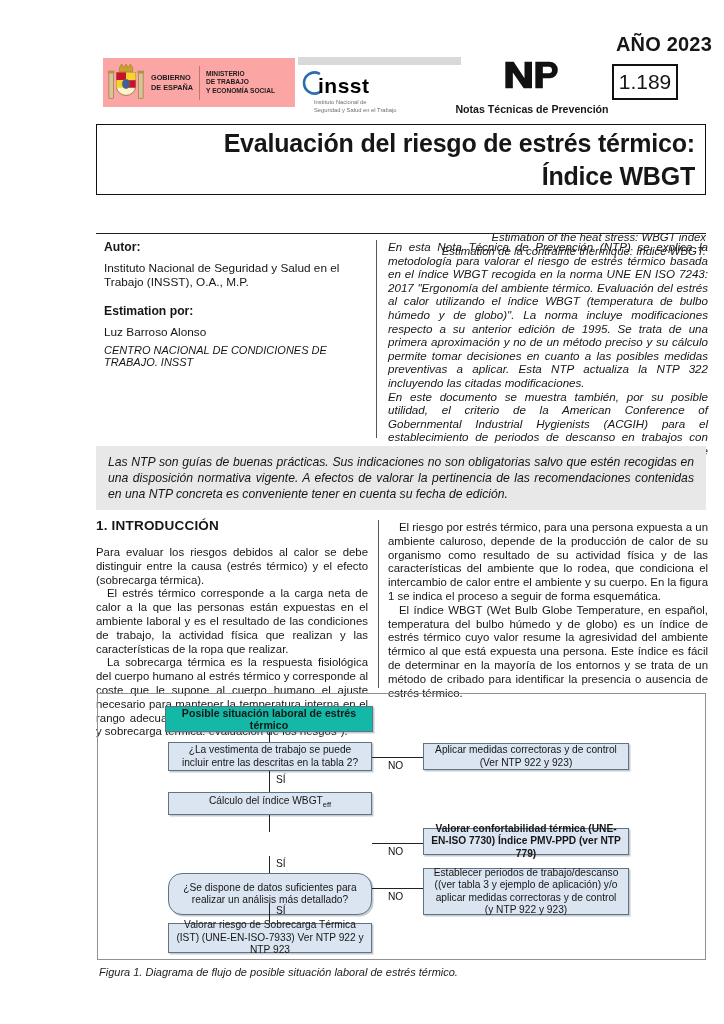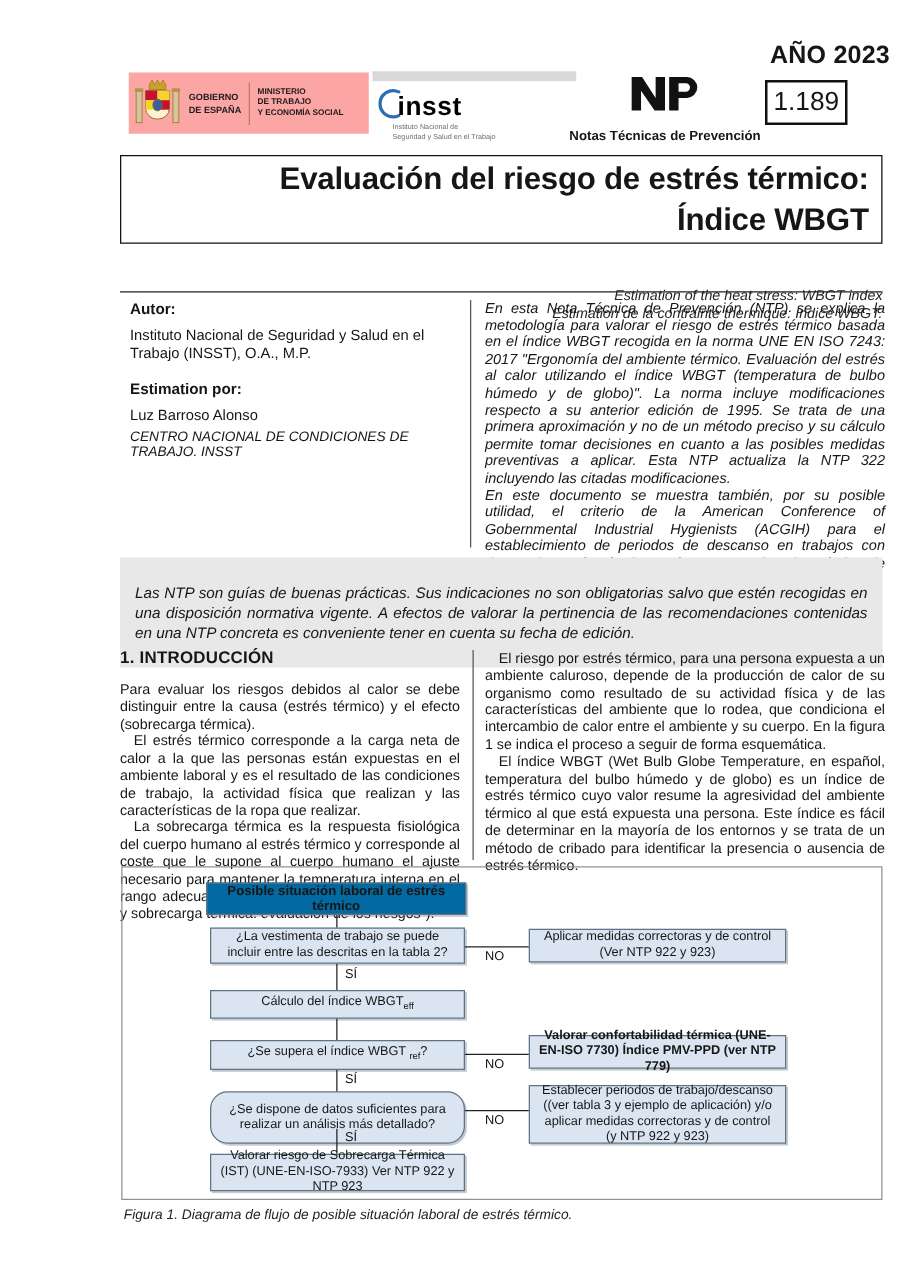--- a/index.html
+++ b/index.html
@@ -46,36 +46,36 @@
   .authors .val{font-size:11.8px;line-height:1.2;margin:0 0 15px 0;}
   .authors .val.tight{margin-bottom:5px;}
   .authors .centro{font-style:italic;font-size:11px;margin:0;}
   .vdiv{width:1px;background:#555;}
   .abstract{left:388px;top:240px;width:320px;font-style:italic;font-size:11.6px;
     line-height:13.6px;text-align:justify;}
   .abstract p{margin:0;}
 
   
   .notice{left:96px;top:446px;width:610px;background:#e8e8e8;box-sizing:border-box;
-    padding:20px 12px;font-style:italic;font-size:12.2px;line-height:16px;text-align:justify;}
+    padding:8px 12px;font-style:italic;font-size:12.2px;line-height:16px;text-align:justify;}
   .notice p{margin:0;}
 
   
   .intro-left{left:96px;top:518px;width:272px;}
   .intro-left h2{font-size:13.5px;font-weight:bold;margin:0 0 13px 0;letter-spacing:.2px;}
   .intro-left p,.intro-right p{font-size:11.4px;line-height:13.8px;text-align:justify;margin:0;}
   .intro-right{left:388px;top:521px;width:320px;}
   .pind{text-indent:11px;}
 
   
   .figure{left:97px;top:693px;width:609px;height:267px;border:1px solid #919191;box-sizing:border-box;}
   .fc-box{position:absolute;box-sizing:border-box;border:1px solid #5f7383;background:#dbe5f1;
     display:flex;align-items:center;justify-content:center;text-align:center;
     font-size:10.2px;line-height:12.4px;padding:2px 7px;box-shadow:1.5px 1.5px 0 rgba(90,105,120,.35);}
-  .fc-header{background:#0369a1;font-weight:bold;font-size:10.6px;}
+  .fc-header{background:#14b8a6;font-weight:bold;font-size:10.6px;}
   .fc-vline{position:absolute;width:1px;background:#222;left:171px;}
   .fc-hline{position:absolute;height:1px;background:#222;left:274px;width:51px;}
   .fc-label{position:absolute;font-size:10.2px;color:#111;}
   .caption{left:99px;top:966px;font-style:italic;font-size:11px;color:#222;}
   sub{font-size:7.5px;}
 </style>
 </head>
 <body>
 
 <div class="page">
@@ -178,23 +178,20 @@
 
     <div class="fc-box fc-header" style="left:67px;top:12px;width:208px;height:26px;">
       <span>Posible situación laboral de estrés térmico</span>
     </div>
     <div class="fc-box" style="left:70px;top:48px;width:204px;height:29px;">
       <span>¿La vestimenta de trabajo se puede incluir entre las descritas en la tabla 2?</span>
     </div>
     <div class="fc-box" style="left:70px;top:98px;width:204px;height:23px;">
       <span><span>Cálculo del índice WBGT</span><sub>eff</sub></span>
     </div>
-    <div class="fc-box" style="left:70px;top:138px;width:204px;height:24px;">
-      <span><span>¿Se supera el índice WBGT </span><sub>ref</sub><span>?</span></span>
-    </div>
     <div class="fc-box" style="left:70px;top:179px;width:204px;height:42px;border-radius:14px;">
       <span>¿Se dispone de datos suficientes para realizar un análisis más detallado?</span>
     </div>
     <div class="fc-box" style="left:70px;top:229px;width:204px;height:30px;">
       <span>Valorar riesgo de Sobrecarga Térmica (IST) (UNE-EN-ISO-7933) Ver NTP 922 y NTP 923</span>
     </div>
 
     <div class="fc-box" style="left:325px;top:49px;width:206px;height:27px;">
       <span>Aplicar medidas correctoras y de control (Ver NTP 922 y 923)</span>
     </div>

